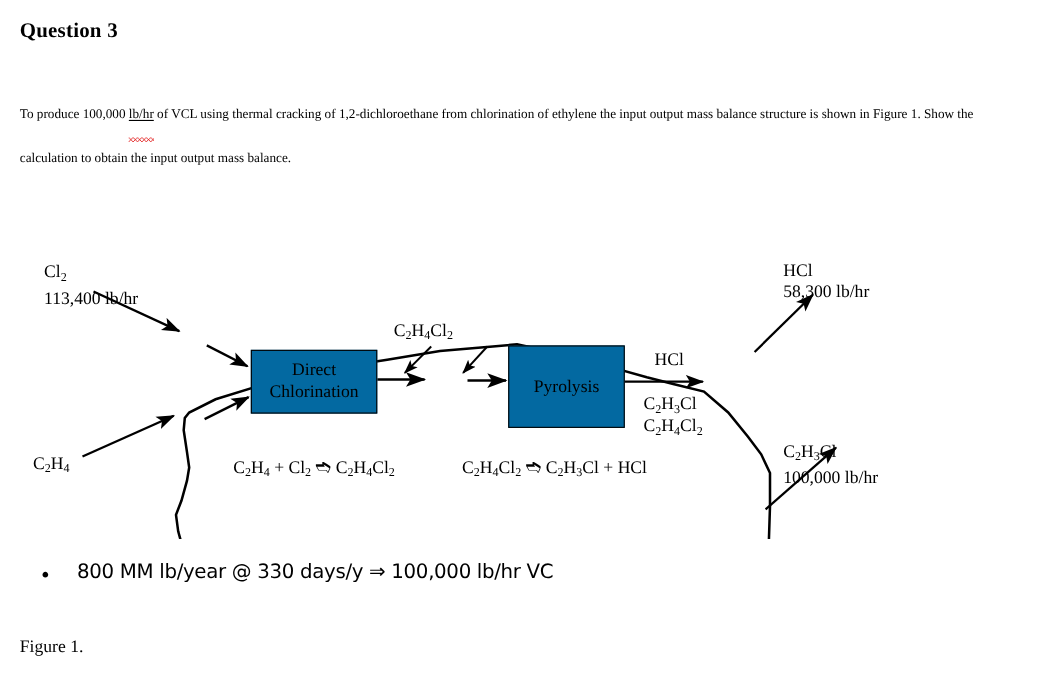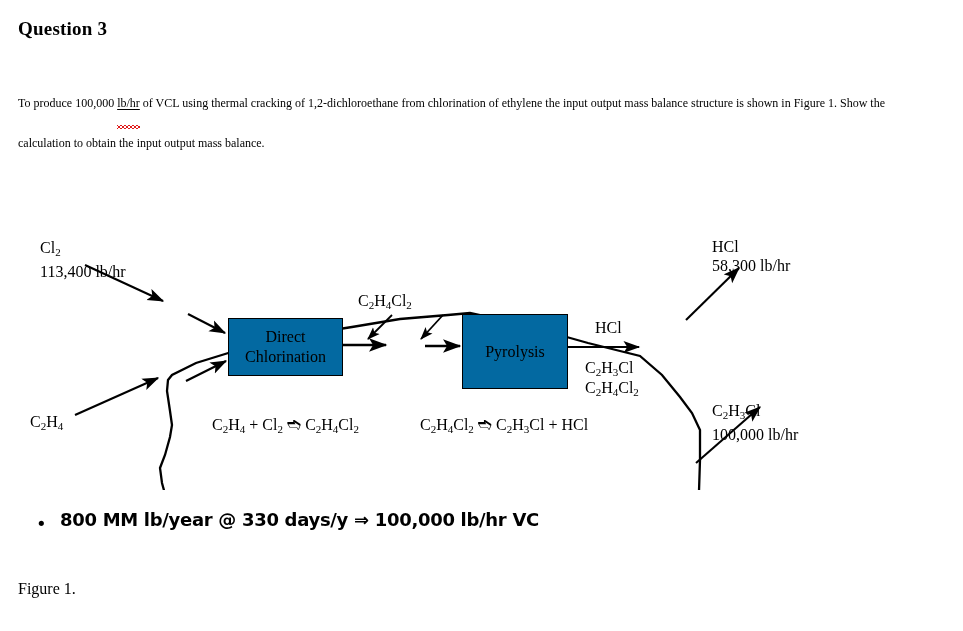--- a/index.html
+++ b/index.html
@@ -97,25 +97,25 @@
     align-items: center;
     justify-content: center;
     font-size: 16px;
     line-height: 20px;
     text-align: center;
   }
 
   
   .bullet-line {
     position: absolute;
-    left: 60px;
+    left: 70px;
     top: 509px;
     font-family: "DejaVu Sans", "Liberation Sans", sans-serif;
     font-size: 18px;
-    font-weight: bold;
+    font-weight: normal;
     letter-spacing: -0.3px;
     white-space: nowrap;
   }
   .bullet-dot {
     position: absolute;
     left: 36px;
     top: 513px;
     font-size: 18px;
     font-family: "DejaVu Sans", "Liberation Sans", sans-serif;
   }

